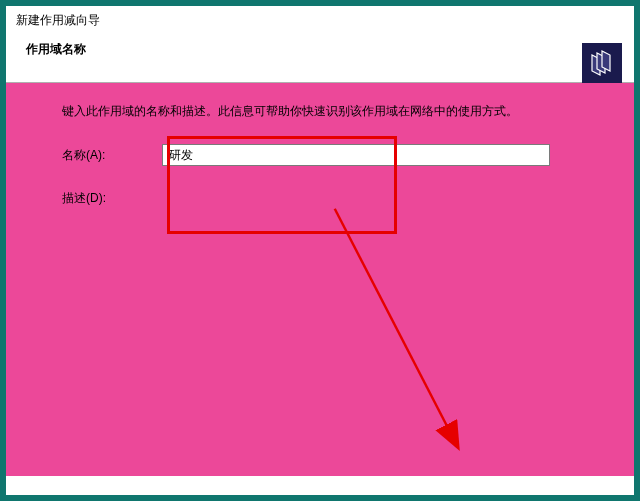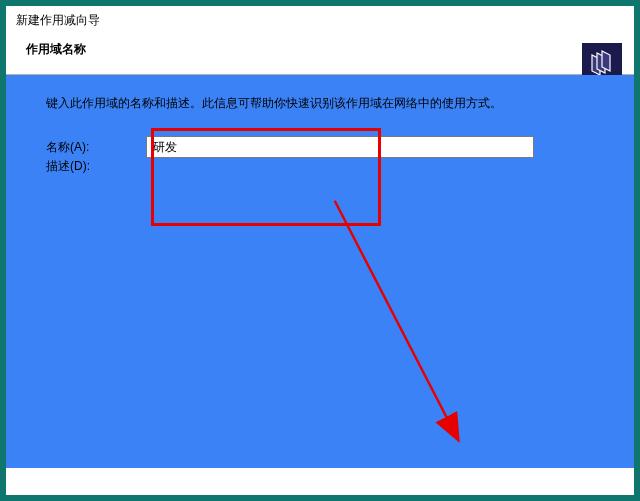--- a/index.html
+++ b/index.html
@@ -27,42 +27,42 @@
       font-size: 12px;
     }
     .header-section {
       padding: 6px 10px 12px 16px;
       position: relative;
       border-bottom: 1px solid #b0b0b0;
     }
     .header-title {
       font-weight: bold;
       font-size: 12px;
-      margin-bottom: 4px;
+      margin-bottom: 12px;
       margin-left: 4px;
     }
     .header-subtitle {
       font-size: 12px;
       margin-left: 20px;
     }
     .header-icon {
       position: absolute;
       right: 12px;
       top: 8px;
       width: 40px;
       height: 40px;
       background: #1a1a4d;
       display: flex;
       align-items: center;
       justify-content: center;
     }
     .content-area {
-      background: #3b82f6;
+      background: #ec4899;
       height: calc(100% - 96px);
-      padding: 20px 30px;
+      padding: 20px 46px;
       position: relative;
     }
     .instruction-text {
       font-size: 12px;
       margin-bottom: 24px;
       margin-left: 10px;
     }
     .form-container {
       position: relative;
     }
@@ -72,20 +72,21 @@
       top: -8px;
       width: 230px;
       height: 98px;
       border: 3px solid #e60000;
       pointer-events: none;
       z-index: 5;
     }
     .form-row {
       display: flex;
       align-items: center;
+      margin-bottom: 24px;
     }
     .form-label {
       width: 100px;
       font-size: 12px;
       margin-left: 10px;
     }
     .form-input {
       width: 388px;
       height: 22px;
       border: 1px solid #7a7a7a;

